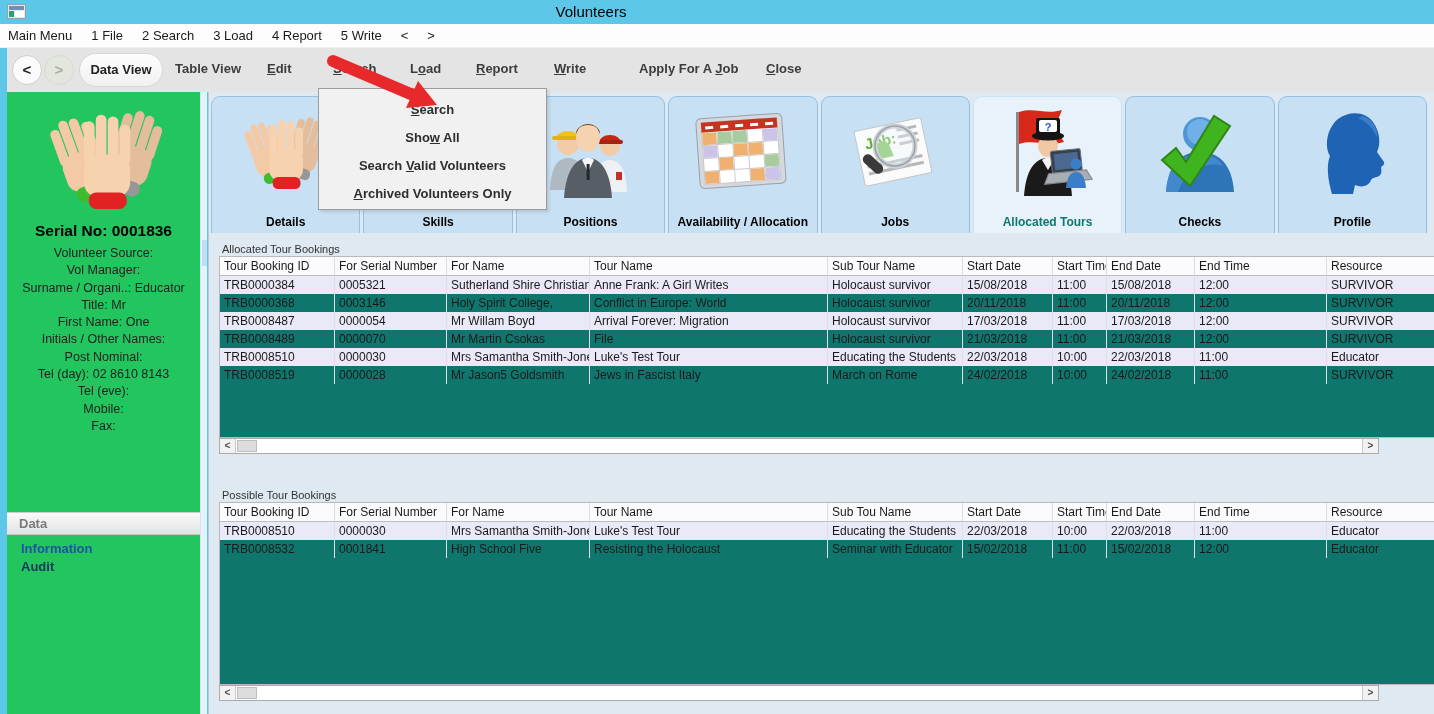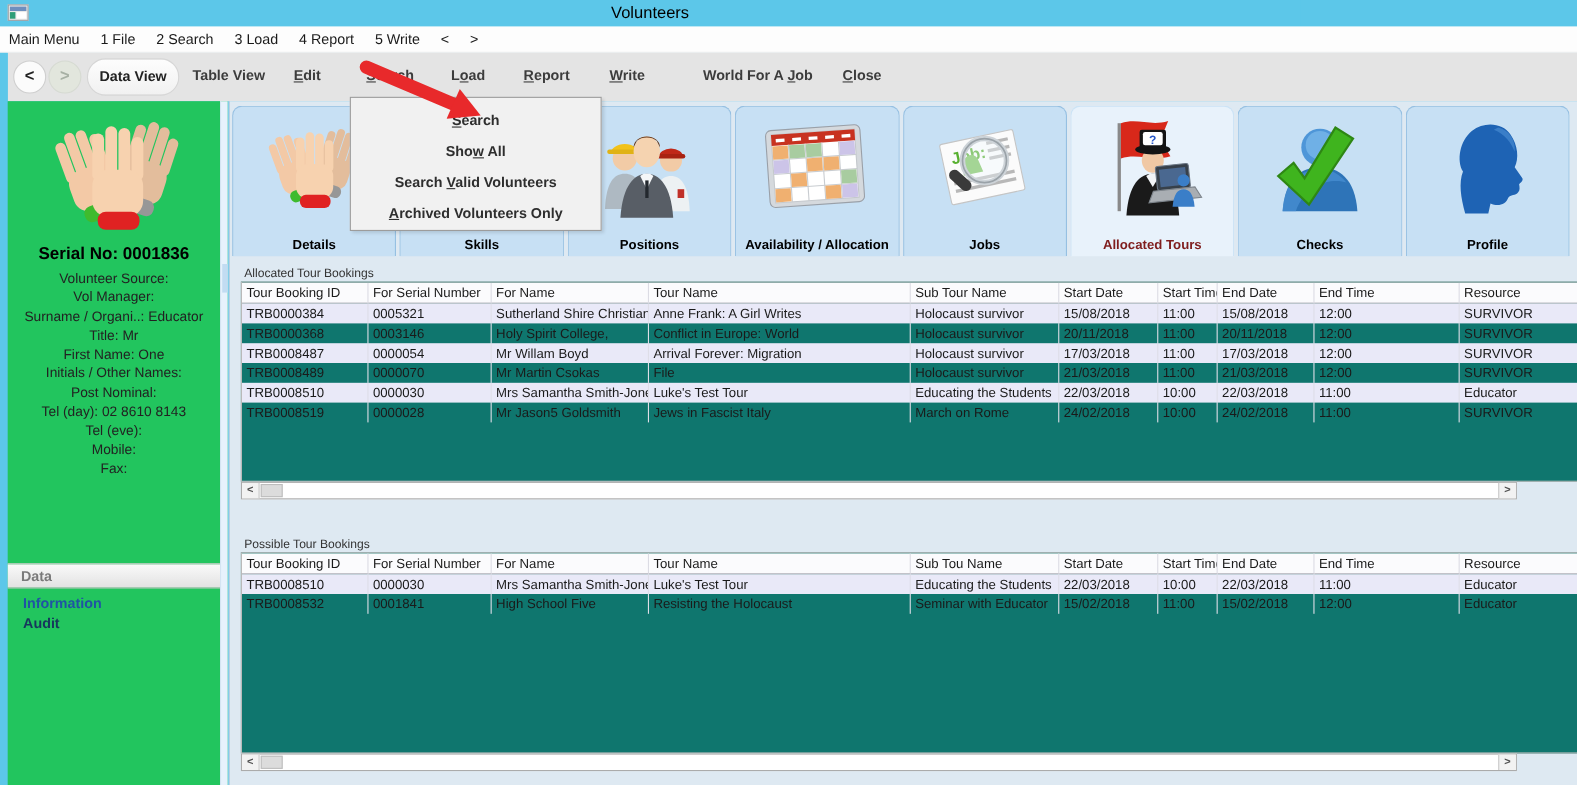--- a/index.html
+++ b/index.html
@@ -44,21 +44,21 @@
 
   
   .rightpane { position:absolute; left:208px; top:92px; right:0; bottom:0; background:#DEE9F2; border-left:1px solid #B5CCDE; }
 
   
   .tabstrip { position:absolute; left:2px; top:4px; width:1216px; height:137px; display:flex; gap:3px; }
   .tab { flex:1 1 0; position:relative; background:#C7E0F4; border:1px solid #96C0E2; border-bottom:none; border-radius:9px 9px 0 0; }
   .tab.selected { background:#E8F2FB; border-color:#CBE3F6; }
   .tab .ticon { position:absolute; left:50%; top:5px; transform:translateX(-50%); width:108px; height:102px; }
   .tab .tlab { position:absolute; left:0; right:0; bottom:4px; text-align:center; font-size:12px; font-weight:bold; color:#000000; white-space:nowrap; }
-  .tab.selected .tlab { color:#7f1d1d; }
+  .tab.selected .tlab { color:#0f766e; }
 
   
   .seclabel { position:absolute; left:13px; font-size:11px; color:#333; }
   .seclabel.one { top:151px; }
   .seclabel.two { top:397px; }
 
   
   .tbl { position:absolute; left:10px; width:1380px; background:#0f766e; border:1px solid #B9B9B9; overflow:hidden; }
   .tbl.one { top:164px; height:182px; }
   .tbl.two { top:410px; height:183px; }
@@ -142,21 +142,21 @@
 <div class="toolbar">
   <div class="navbtn back">&lt;</div>
   <div class="navbtn fwd">&gt;</div>
   <div class="pillbtn">Data View</div>
   <div class="tlabel" style="left:168px">Table View</div>
   <div class="tlabel" style="left:260px"><span></span><span class="accel">E</span><span>dit</span></div>
   <div class="tlabel" style="left:326px"><span></span><span class="accel">S</span><span>earch</span></div>
   <div class="tlabel" style="left:403px"><span>L</span><span class="accel">o</span><span>ad</span></div>
   <div class="tlabel" style="left:469px"><span></span><span class="accel">R</span><span>eport</span></div>
   <div class="tlabel" style="left:547px"><span></span><span class="accel">W</span><span>rite</span></div>
-  <div class="tlabel" style="left:632px"><span>World For A </span><span class="accel">J</span><span>ob</span></div>
+  <div class="tlabel" style="left:632px"><span>Apply For A </span><span class="accel">J</span><span>ob</span></div>
   <div class="tlabel" style="left:759px"><span></span><span class="accel">C</span><span>lose</span></div>
 </div>
 
 <div class="left-border"></div>
 
 <div class="sidebar">
   <div class="hands-wrap">
     <svg viewBox="0 0 100 80" width="156" height="118">
         <use href="#hands-def"></use>
       </svg>

